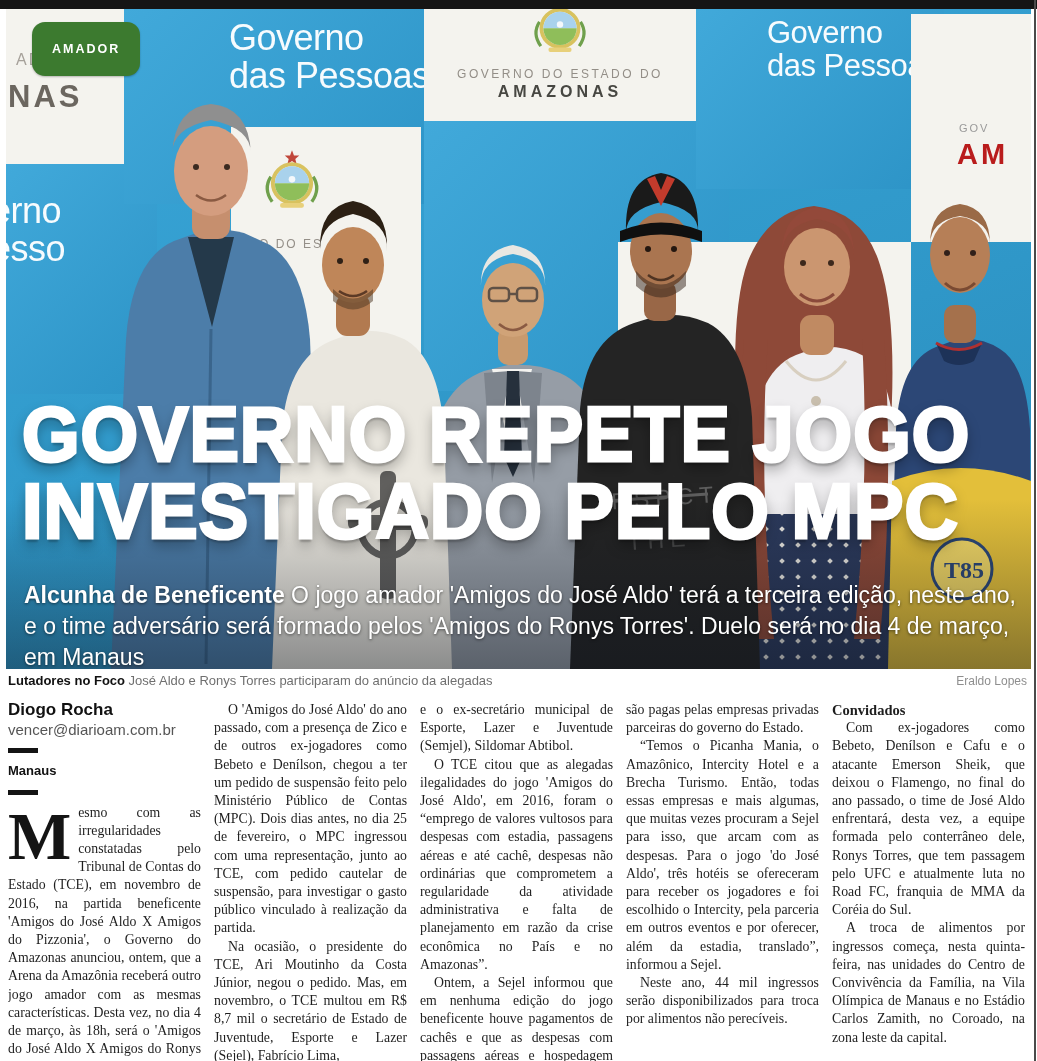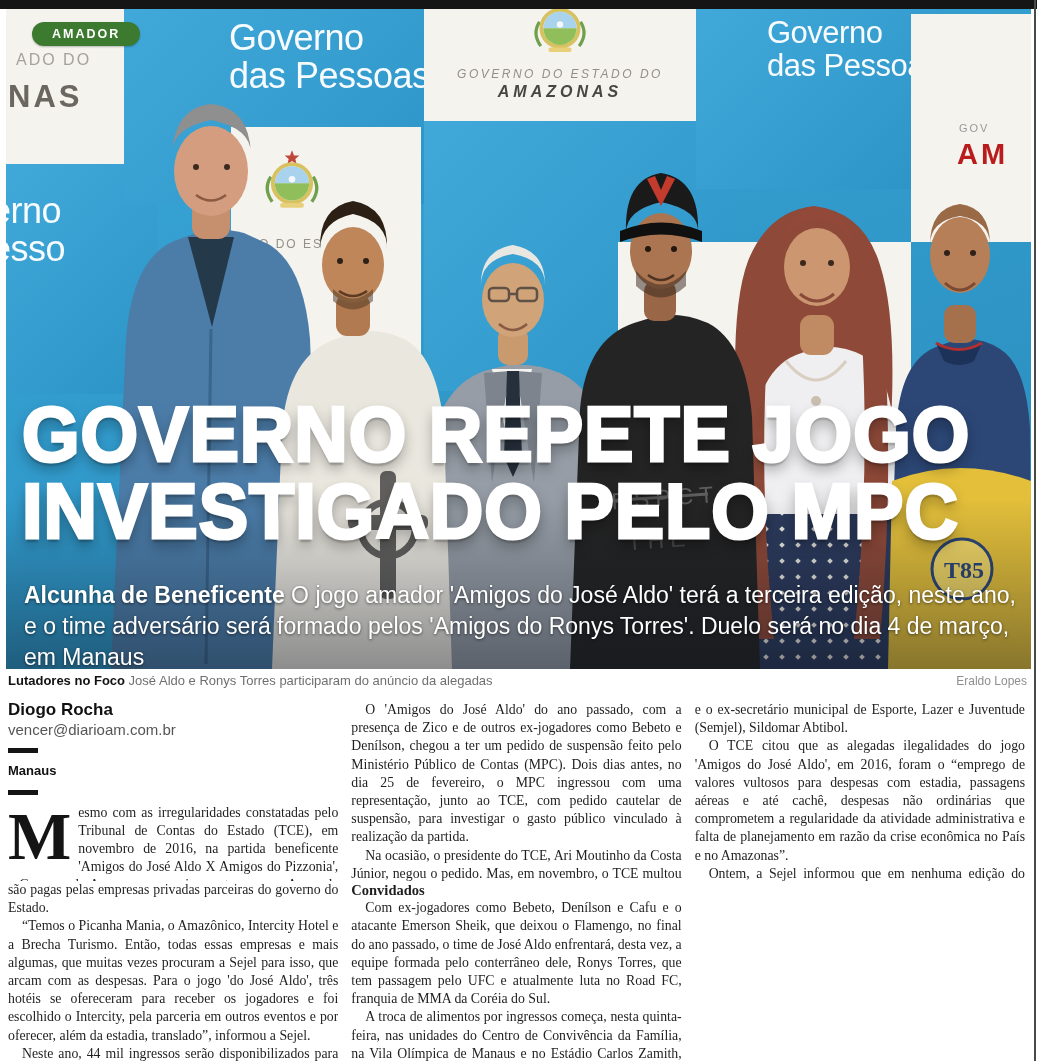--- a/index.html
+++ b/index.html
@@ -19,41 +19,41 @@
   .banner-txt{color:rgba(255,255,255,.96);font-size:36px;line-height:1.06;font-weight:400;
               letter-spacing:-.5px;}
   .banner-txt.small{font-size:31px;}
   .frag-top{position:absolute;left:10px;top:42px;font-size:16px;color:#a6a19a;letter-spacing:2px;}
   .frag-nas{position:absolute;left:2px;top:70px;font-size:31px;font-weight:bold;color:#6b665f;letter-spacing:3px;}
   .gov-small{font-size:12px;letter-spacing:2.5px;color:#938e87;text-align:center;margin-top:4px;}
   .gov-big{font-size:16px;font-weight:bold;letter-spacing:4px;color:#474742;text-align:center;margin-top:2px;}
   .photo-shade{position:absolute;left:0;right:0;bottom:0;height:170px;
                background:linear-gradient(transparent,rgba(10,16,26,.42));}
   .badge{position:absolute;left:26px;top:13px;background:#3c7a2f;color:#fff;border-radius:13px;
-         padding:5px 20px;font-size:12.5px;font-weight:bold;letter-spacing:2px;z-index:70;
+         padding:20px 20px;font-size:12.5px;font-weight:bold;letter-spacing:2px;z-index:70;
          box-shadow:0 1px 2px rgba(0,0,0,.25);}
   .headline{position:absolute;left:16px;top:388px;z-index:60;color:#fff;font-weight:bold;
             font-size:74px;line-height:74px;letter-spacing:1px;white-space:nowrap;
             -webkit-text-stroke:3px #ffffff;
             text-shadow:0 3px 2px rgba(0,0,0,.22),0 6px 14px rgba(0,0,0,.35);
             transform:scaleY(1.04);transform-origin:left top;}
   .deck{position:absolute;left:18px;top:548px;z-index:60;width:998px;color:#fff;
         font-size:23px;line-height:1.34;text-shadow:0 1px 3px rgba(0,0,0,.55);}
   .deck b{font-weight:bold;}
 
   
   .caption-row{position:absolute;left:8px;right:10px;top:673px;display:flex;
                justify-content:space-between;align-items:baseline;font-size:13px;}
   .caption-row .lead{font-weight:bold;color:#111;}
   .caption-row .cap{color:#6f6f6f;}
   .caption-row .credit{color:#8e8e8e;font-size:12px;}
 
   
   .article{position:absolute;left:8px;right:12px;top:701px;bottom:0;display:grid;
-           grid-template-columns:repeat(3,1fr);column-gap:13px;}
+           grid-template-columns:repeat(5,1fr);column-gap:13px;}
   .col{overflow:hidden;font-family:"Liberation Serif",serif;font-size:13.8px;
        line-height:18.2px;color:#1e1e1e;text-align:justify;}
   .col p{margin:0;}
   .col p.ind{text-indent:14px;}
   .byline-author{font-family:"Liberation Sans",sans-serif;font-size:17px;font-weight:bold;color:#111;}
   .byline-email{font-family:"Liberation Sans",sans-serif;font-size:15px;color:#555;margin-top:2px;}
   .dash{width:30px;height:5px;background:#141414;margin:9px 0;}
   .byline-loc{font-family:"Liberation Sans",sans-serif;font-size:13px;font-weight:bold;color:#111;}
   .dropcap{float:left;font-family:"Liberation Serif",serif;font-weight:bold;font-size:67px;
            line-height:.82;margin:5px 7px 0 0;color:#141414;}
@@ -76,21 +76,21 @@
       <div>erno</div>
       <div>esso</div>
     </div>
   </div>
   <div class="panel pb" style="left:118px;top:0;width:300px;height:195px;">
     <div class="banner-txt" style="margin:10px 0 0 72px;">
       <div>Governo</div>
       <div>das Pessoas</div>
     </div>
   </div>
-  <div class="panel pw" style="left:418px;top:0;width:272px;height:112px;font-style:italic;">
+  <div class="panel pw" style="left:418px;top:0;width:272px;height:112px;">
     <div style="text-align:center;margin-top:-14px;">
       <svg width="64" height="64" viewBox="0 0 100 100">
         <polygon points="50,2 53,10 61,10 55,15 57,23 50,18 43,23 45,15 39,10 47,10" fill="#c0463a"></polygon>
         <path d="M18,42 Q6,60 20,80" stroke="#6fa04c" stroke-width="5" fill="none"></path>
         <path d="M82,42 Q94,60 80,80" stroke="#6fa04c" stroke-width="5" fill="none"></path>
         <circle cx="50" cy="52" r="29" fill="#eef3f6" stroke="#d8c25f" stroke-width="6"></circle>
         <path d="M24,52 a26,26 0 0 1 52,0 Z" fill="#a9d2ec"></path>
         <path d="M24,52 a26,26 0 0 0 52,0 Z" fill="#8fbe5a"></path>
         <circle cx="50" cy="46" r="5" fill="#f4f8fb"></circle>
         <rect x="32" y="82" width="36" height="7" rx="3" fill="#e8d07a"></rect>

